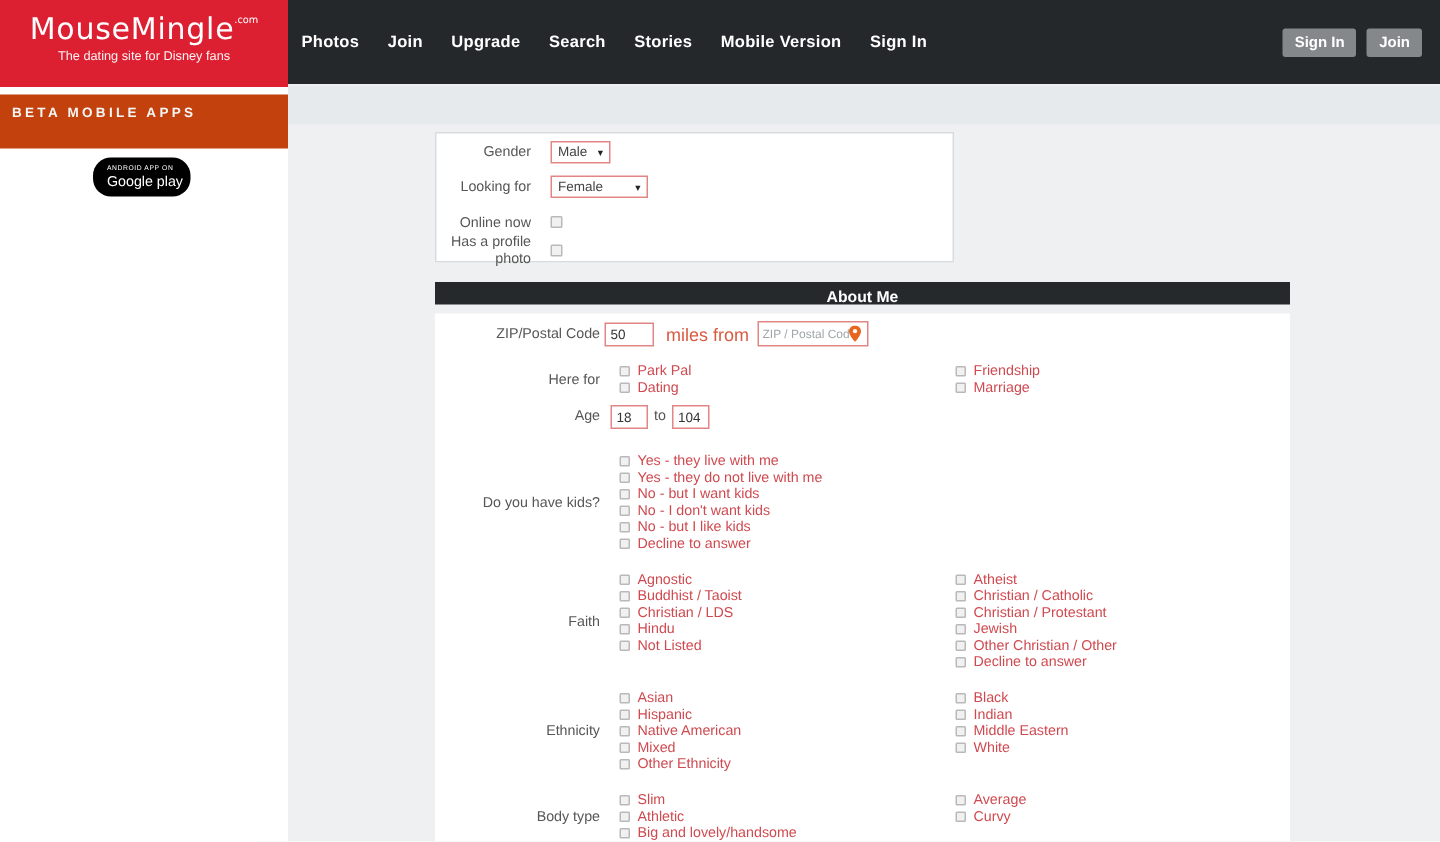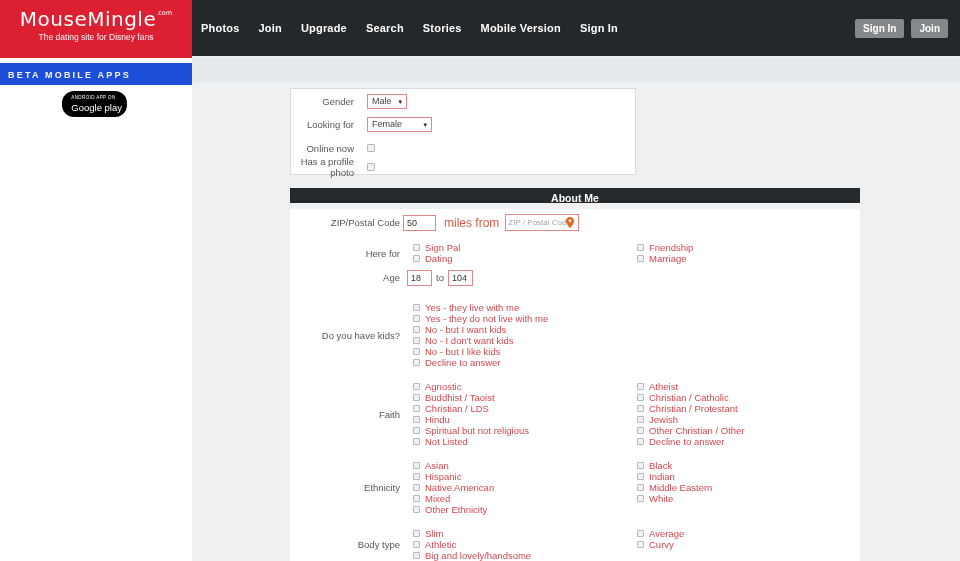--- a/index.html
+++ b/index.html
@@ -14,21 +14,21 @@
   .auth-btn { background:#85888b; color:#fff; font-size:10px; font-weight:700; padding:4px 8px; border-radius:2px; border:none; cursor:pointer; font-family:inherit; }
 
   
   .logo { position:absolute; left:0; top:0; width:192px; height:58px; background:#dc2032; color:#fff; text-align:center; z-index:2; }
   .logo-name { font-family:"DejaVu Sans", sans-serif; font-size:20px; line-height:1; margin-top:9px; letter-spacing:.5px;text-align:center; }
   .logo-tld { font-size:6.5px; vertical-align:11px; letter-spacing:0; }
   .logo-tag { font-size:8.5px; margin-top:3px; opacity:.95; }
 
   
   .sidebar { position:absolute; left:0; top:58px; width:192px; height:503px; background:#fff; z-index:1; }
-  .beta-bar { margin-top:5px; height:22px; line-height:25px; background:#1d4ed8; color:#f6f6f6; font-size:9px; font-weight:700; letter-spacing:2.2px; padding-left:8px; }
+  .beta-bar { margin-top:5px; height:36px; line-height:25px; background:#c2410c; color:#f6f6f6; font-size:9px; font-weight:700; letter-spacing:2.2px; padding-left:8px; }
   .gp-badge { margin:6px 0 0 62px; width:65px; height:26px; background:#000; border-radius:12px; display:flex; align-items:center; padding:0 5px; gap:4px; cursor:pointer; }
   .gp-text { color:#fff; line-height:1; }
   .gp-line1 { font-size:4.5px; letter-spacing:.4px; margin-bottom:2px; white-space:nowrap; }
   .gp-line2 { font-size:9.5px; white-space:nowrap; }
 
   
   .main { position:absolute; left:192px; top:56px; width:768px; height:505px; background:#eef0f2; }
   .top-strip { position:absolute; left:0; top:1px; width:768px; height:26px; background:#e7eaed; }
 
   
@@ -156,21 +156,21 @@
           <circle cx="4" cy="3.8" r="1.4" fill="#fff"></circle>
         </svg>
       </span>
     </div>
     <div id="form-rows">
         <div class="group-row first">
           <span class="label-cell">Here for</span>
           <div class="col1">
             <label class="opt">
               <span class="cb"></span>
-              <span class="opt-text">Sign Pal</span>
+              <span class="opt-text">Park Pal</span>
             </label>
             <label class="opt">
               <span class="cb"></span>
               <span class="opt-text">Dating</span>
             </label>
           </div>
           <div class="col2">
             <label class="opt">
               <span class="cb"></span>
               <span class="opt-text">Friendship</span>
@@ -231,24 +231,20 @@
             <label class="opt">
               <span class="cb"></span>
               <span class="opt-text">Christian / LDS</span>
             </label>
             <label class="opt">
               <span class="cb"></span>
               <span class="opt-text">Hindu</span>
             </label>
             <label class="opt">
               <span class="cb"></span>
-              <span class="opt-text">Spiritual but not religious</span>
-            </label>
-            <label class="opt">
-              <span class="cb"></span>
               <span class="opt-text">Not Listed</span>
             </label>
           </div>
           <div class="col2">
             <label class="opt">
               <span class="cb"></span>
               <span class="opt-text">Atheist</span>
             </label>
             <label class="opt">
               <span class="cb"></span>

